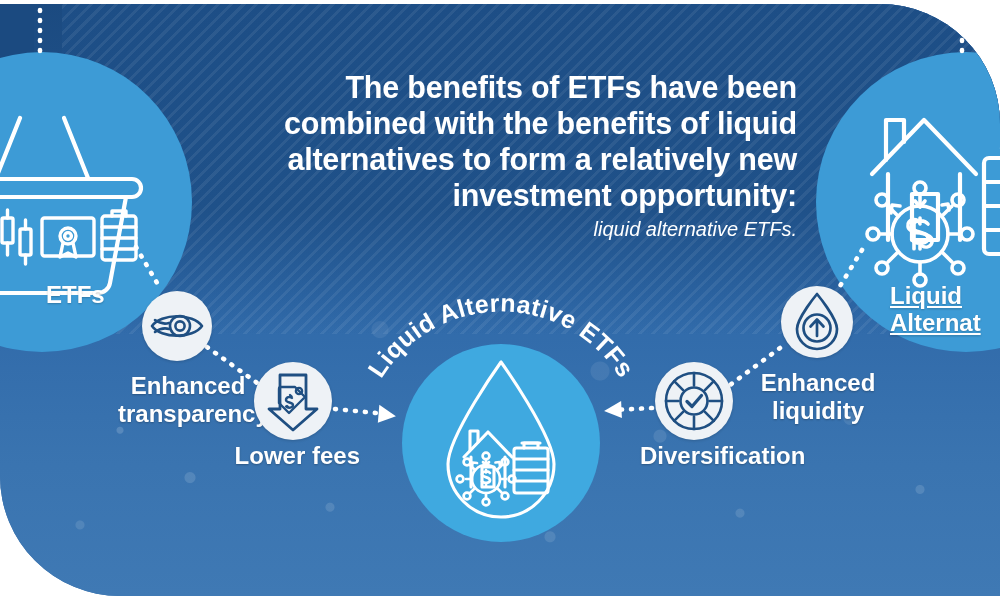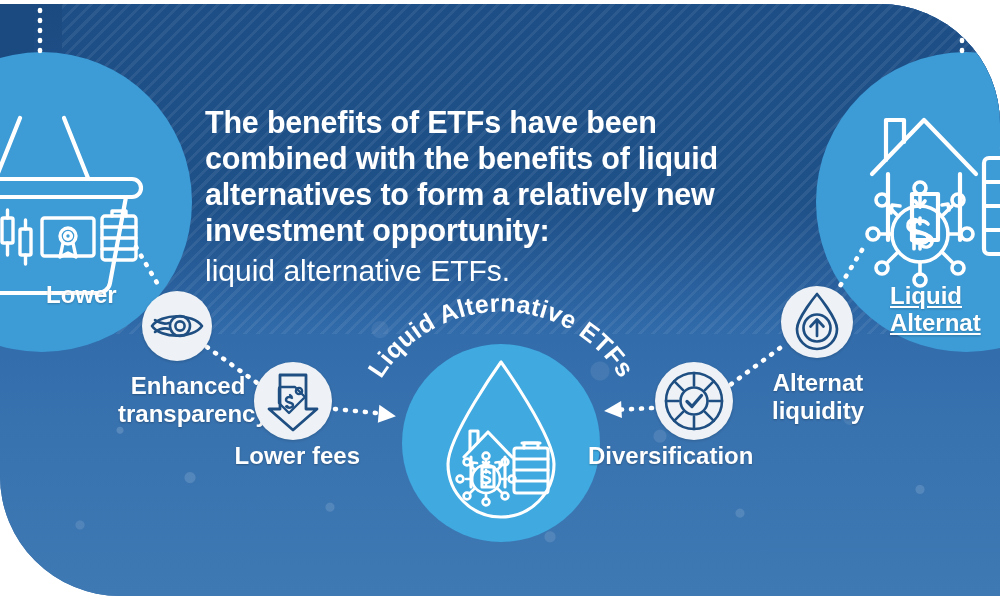--- a/index.html
+++ b/index.html
@@ -63,24 +63,24 @@
 
   
   #centerCircle{
     position:absolute;left:402px;top:340px;width:198px;height:198px;
     border-radius:50%;background:#3fa9e0;
   }
 
   
   #headline{
     position:absolute;left:205px;top:66px;width:592px;
-    text-align:left;color:#ffffff;line-height:1.18;margin-top:35px;
+    text-align:right;color:#ffffff;line-height:1.18;
   }
   #headline .hl-bold{font-weight:bold;font-size:30.5px;letter-spacing:-.2px;}
-  #headline .hl-light{font-weight:300;font-size:30px;display:block;margin-top:4px;}
+  #headline .hl-light{font-weight:300;font-size:20px;display:block;margin-top:4px;font-style:italic;}
 
   
   .sidelabel{
     position:absolute;color:#ffffff;font-weight:bold;font-size:24px;
     line-height:1.14;text-shadow:0 1px 2px rgba(0,0,0,.22);
   }
   #labelETF{left:46px;top:277px;}
   #labelAlt{left:890px;top:278px;text-decoration:underline;}
 
   
@@ -94,21 +94,21 @@
     font-size:24px;line-height:1.18;text-shadow:0 1px 2px rgba(0,0,0,.25);
   }
 
   #nodeEye{left:142px;top:287px;width:70px;height:70px;}
   #lblEye{left:118px;top:368px;width:140px;text-align:center;}
 
   #nodeFees{left:254px;top:358px;width:78px;height:78px;}
   #lblFees{left:228px;top:438px;width:132px;text-align:right;}
 
   #nodeDiv{left:655px;top:358px;width:78px;height:78px;}
-  #lblDiv{left:588px;top:438px;width:158px;text-align:center;}
+  #lblDiv{left:640px;top:438px;width:158px;text-align:center;}
 
   #nodeLiq{left:781px;top:282px;width:72px;height:72px;}
   #lblLiq{left:752px;top:365px;width:132px;text-align:center;}
 
   
   #curvedTitle{position:absolute;left:355px;top:276px;width:292px;height:160px;}
   #curvedTitle text{
     font-family:"Liberation Sans",sans-serif;font-weight:bold;font-size:25px;
     fill:#ffffff;letter-spacing:.4px;
   }
@@ -159,21 +159,21 @@
           </g>
 
           <g stroke-width="3.4">
             <rect x="210" y="164" width="34" height="44" rx="3"></rect>
             <path d="M210 175 h34 M210 186 h34 M210 197 h34"></path>
             <path d="M220 164 v-5 h14 v5"></path>
           </g>
         </g>
       </svg>
     </div>
-    <div class="sidelabel" id="labelETF">Lower</div>
+    <div class="sidelabel" id="labelETF">ETFs</div>
 
     <div class="bigcircle" id="circleAlt">
       <svg width="300" height="300" viewBox="0 0 300 300">
         <g class="stroke-w" stroke-width="4.2" stroke-linecap="round" stroke-linejoin="round">
 
           <path d="M56 122 L108 68 L160 122"></path>
           <path d="M70 108 v-40 h18 v22"></path>
           <path d="M72 122 v66 M144 122 v66"></path>
           <rect x="96" y="142" width="26" height="46"></rect>
 
@@ -340,16 +340,16 @@
 
     <div class="node" id="nodeLiq">
       <svg width="72" height="72" viewBox="0 0 72 72">
         <g class="stroke-d" stroke-width="2.7" stroke-linecap="round" stroke-linejoin="round">
           <path d="M36 8 C36 8 16 32 16 43 a20 20 0 0 0 40 0 C56 32 36 8 36 8 Z"></path>
           <circle cx="36" cy="42" r="13.5"></circle>
           <path d="M36 50 V34 M29.5 40.5 L36 33.5 L42.5 40.5"></path>
         </g>
       </svg>
     </div>
-    <div class="nodelabel" id="lblLiq">Alternat liquidity</div>
+    <div class="nodelabel" id="lblLiq">Enhanced liquidity</div>
 
   </div>
 </div>
 
 </body></html>

